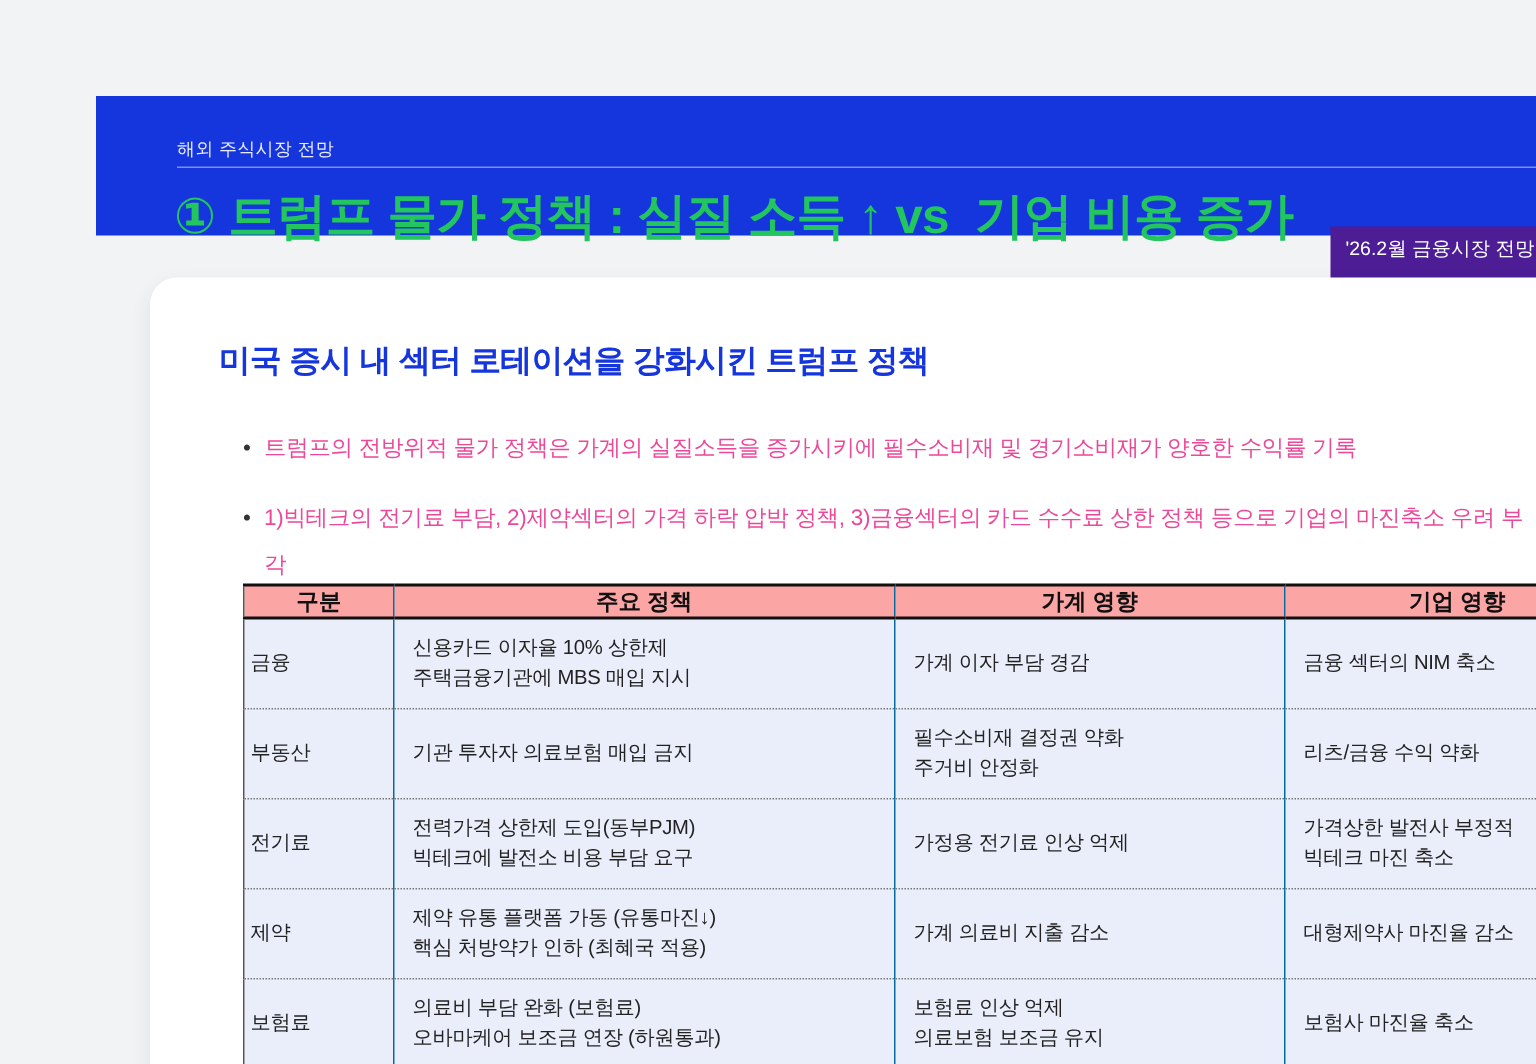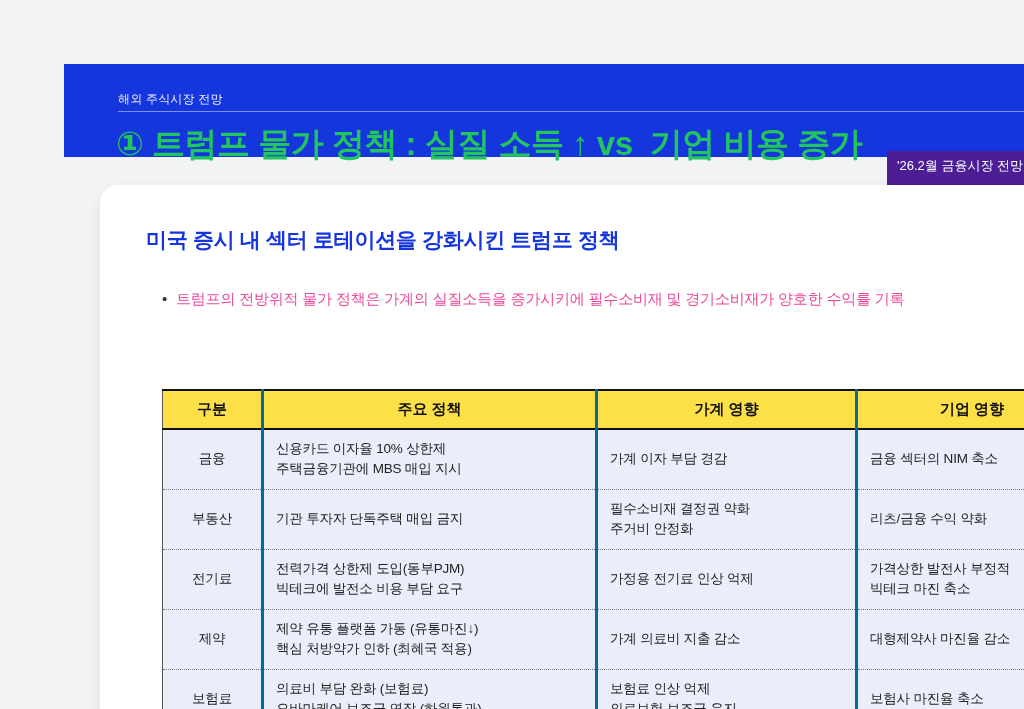--- a/index.html
+++ b/index.html
@@ -57,39 +57,39 @@
   .bullet-item::before {
     content: "\2022"; position: absolute; left: 0; top: 0; color: #333333;
   }
 
   
   .table-wrap { position: absolute; left: 30px; top: 172px; }
   table.policy-table {
     border-collapse: collapse; table-layout: fixed; width: 924px;
   }
   .policy-table th {
-    background: #fde047; color: #111111;
+    background: #fca5a5; color: #111111;
     font-size: 15px; font-weight: bold; text-align: center;
-    height: 39px;
+    height: 22px;
     border-top: 2px solid #111111;
     border-bottom: 2px solid #111111;
   }
   .policy-table td {
     background: #E9EEFA; color: #222222;
     font-size: 13.5px; line-height: 20px;
     height: 60px; padding: 6px 12px;
     vertical-align: middle; white-space: pre-line;
     letter-spacing: -0.2px;
   }
-  .policy-table th + th, .policy-table td + td { border-left: 3px solid #0369a1; }
+  .policy-table th + th, .policy-table td + td { border-left: 1px solid #0369a1; }
   .policy-table th:first-child, .policy-table td:first-child { border-left: 1px solid #555555; }
   .policy-table th:last-child, .policy-table td:last-child { border-right: 1px solid #555555; }
   .policy-table tbody tr + tr td { border-top: 1px dotted #777777; }
   .policy-table tbody tr:last-child td { border-bottom: 2px solid #111111; }
-  .policy-table td.cat { text-align: center; padding: 6px 4px; }
+  .policy-table td.cat { text-align: left; padding: 6px 4px; }
 
   .footnote {
     position: absolute; left: 12px; top: 520px;
     font-size: 10.5px; color: #333333; letter-spacing: -0.1px;
   }
 
   .page-number {
     position: absolute; left: 0; top: 682px; width: 854px;
     text-align: center; font-size: 12px; color: #a21caf;
   }
@@ -104,20 +104,21 @@
     <div class="header-rule"></div>
     <div class="slide-title">① 트럼프 물가 정책 : 실질 소득 ↑ vs  기업 비용 증가</div>
     <div class="forecast-badge">'26.2월 금융시장 전망</div>
   </div>
 
   <div class="content-card">
     <div class="card-title">미국 증시 내 섹터 로테이션을 강화시킨 트럼프 정책</div>
 
     <div class="bullets">
       <div class="bullet-item">트럼프의 전방위적 물가 정책은 가계의 실질소득을 증가시키에 필수소비재 및 경기소비재가 양호한 수익률 기록</div>
+      <div class="bullet-item">1)빅테크의 전기료 부담, 2)제약섹터의 가격 하락 압박 정책, 3)금융섹터의 카드 수수료 상한 정책 등으로 기업의 마진축소 우려 부각</div>
     </div>
 
     <div class="table-wrap">
       <table class="policy-table">
         <colgroup>
           <col style="width:100px">
             <col style="width:334px">
             <col style="width:260px">
             <col style="width:230px">
         </colgroup>
@@ -132,21 +133,21 @@
         <tbody>
           <tr>
             <td class="cat">금융</td>
             <td>신용카드 이자율 10% 상한제
 주택금융기관에 MBS 매입 지시</td>
             <td>가계 이자 부담 경감</td>
             <td>금융 섹터의 NIM 축소</td>
           </tr>
           <tr>
             <td class="cat">부동산</td>
-            <td>기관 투자자 단독주택 매입 금지</td>
+            <td>기관 투자자 의료보험 매입 금지</td>
             <td>필수소비재 결정권 약화
 주거비 안정화</td>
             <td>리츠/금융 수익 약화</td>
           </tr>
           <tr>
             <td class="cat">전기료</td>
             <td>전력가격 상한제 도입(동부PJM)
 빅테크에 발전소 비용 부담 요구</td>
             <td>가정용 전기료 인상 억제</td>
             <td>가격상한 발전사 부정적

